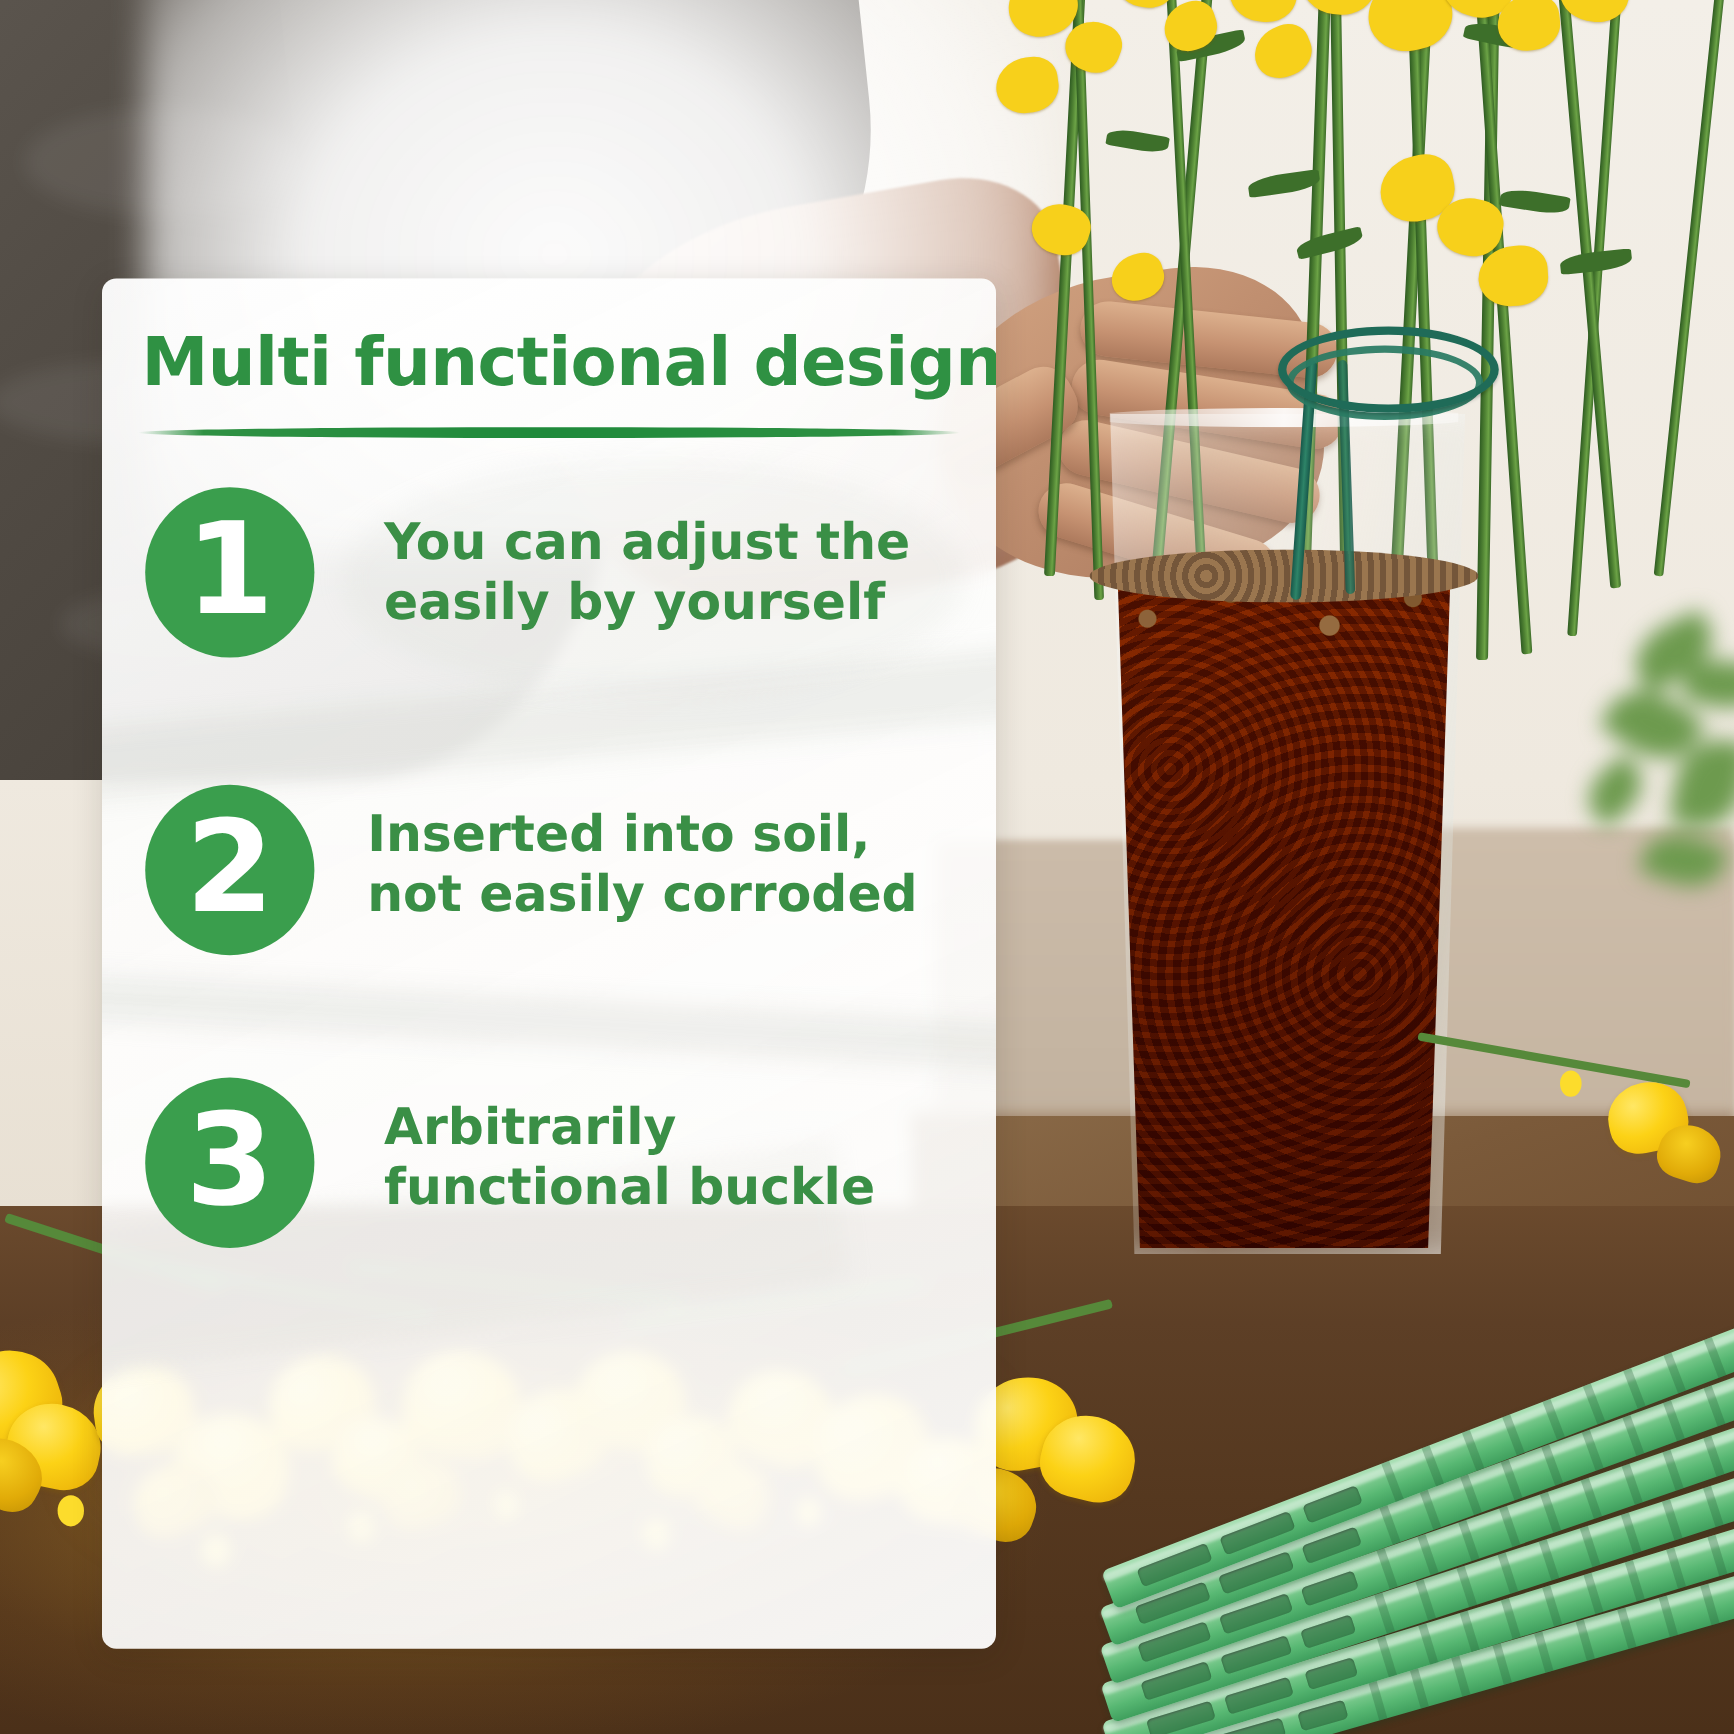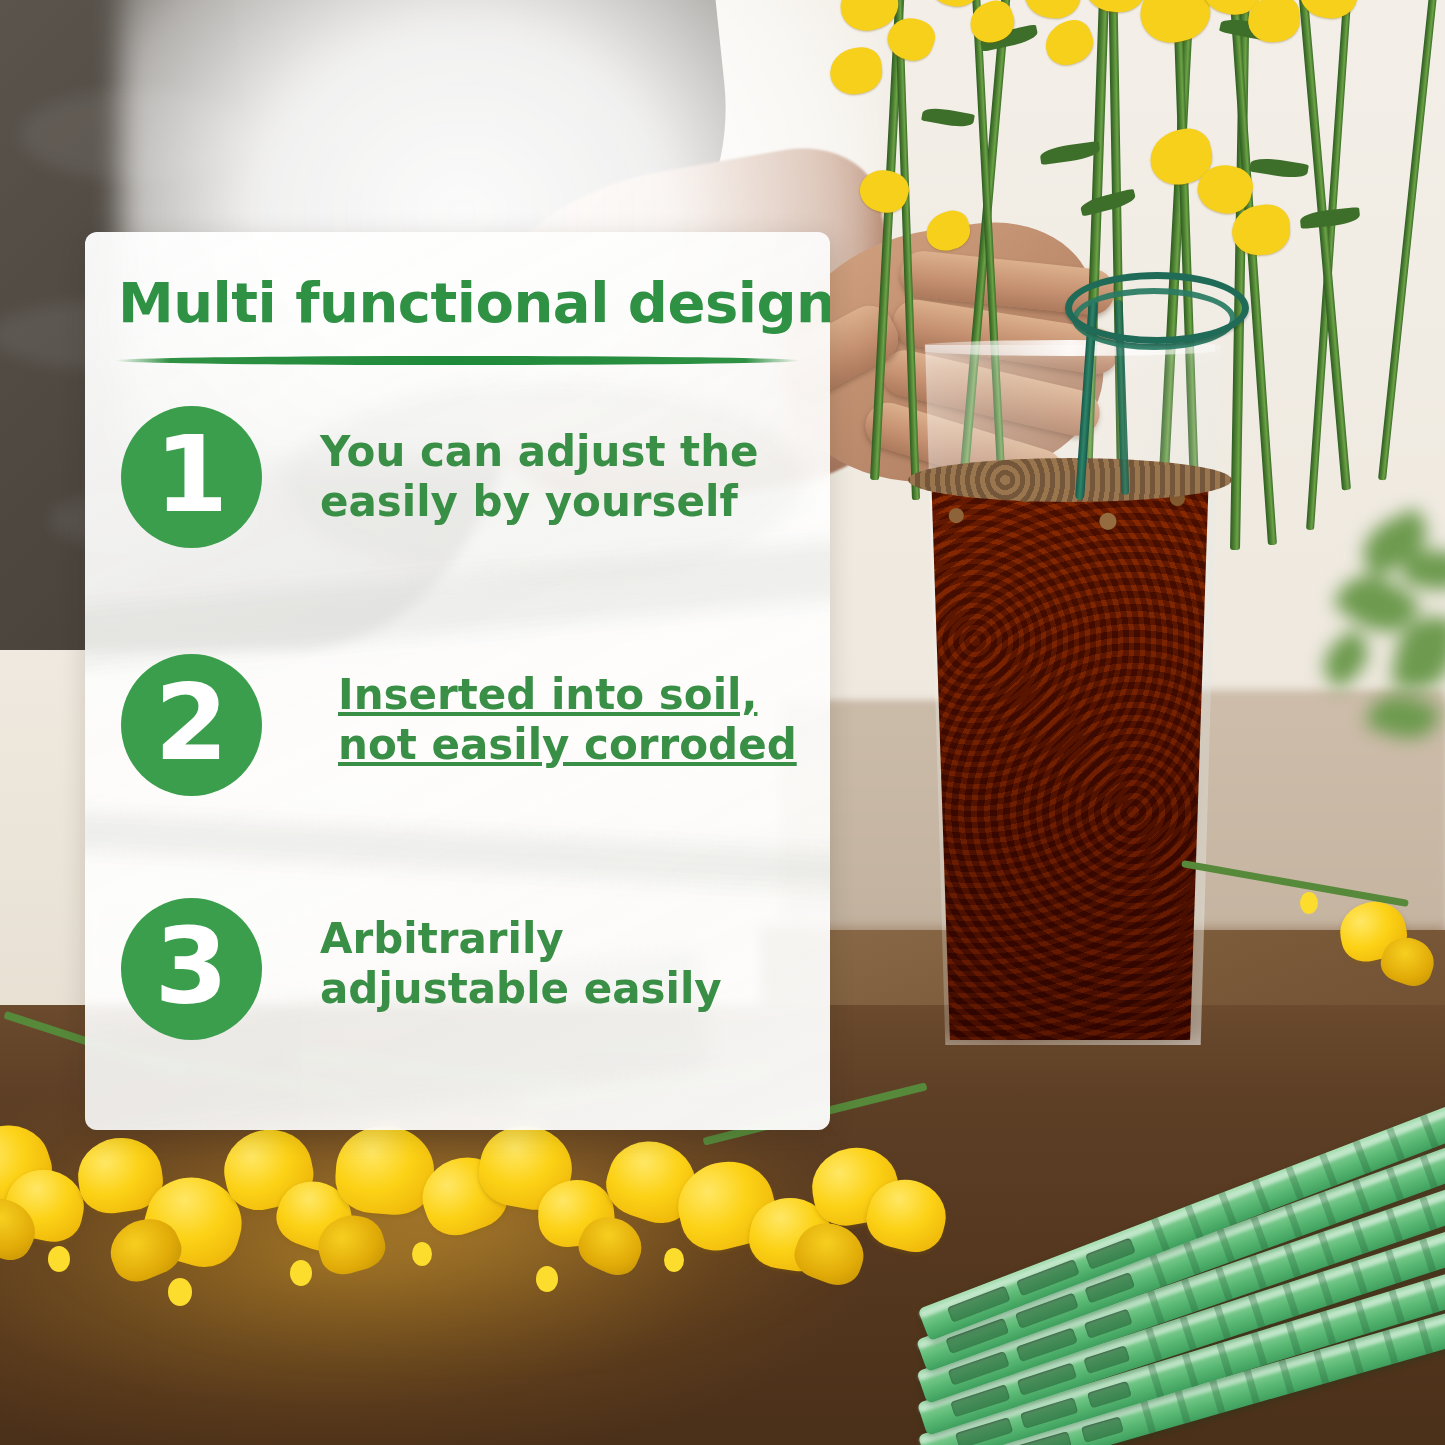--- a/index.html
+++ b/index.html
@@ -224,21 +224,21 @@
   }
   .petal-dk{
     position:absolute;
     background:radial-gradient(ellipse at 40% 35%,#f7cf20 0%,#e1ab08 60%,#c08f04 100%);
     border-radius:60% 60% 45% 45%;
   }
   .fstem{position:absolute;background:#56893a;border-radius:3px;}
 
   
   .panel{
-    left:85px;top:232px;width:745px;height:898px;
+    left:85px;top:232px;width:745px;height:1142px;
     border-radius:12px;
     background:linear-gradient(155deg,rgba(255,255,255,.955) 0%,rgba(252,252,251,.93) 30%,rgba(255,255,255,.90) 55%,rgba(253,253,252,.93) 78%,rgba(255,255,255,.95) 100%);
     backdrop-filter:blur(6px);
     box-shadow:0 6px 26px rgba(40,30,20,.16);
     overflow:hidden;
   }
   
   .panel-streak{position:absolute;background:rgba(200,205,198,.28);filter:blur(10px);}
 
   .panel-content{position:relative;z-index:3;padding:0;}
@@ -271,21 +271,21 @@
     position:absolute;
     color:#3a8f46;
     font-size:42px;font-weight:700;line-height:1.20;
     white-space:pre-line;
   }
 
   
   .f1 .badge{left:36px;top:174px;}
   .f1 .feature-text{left:235px;top:195px;}
   .f2 .badge{left:36px;top:422px;}
-  .f2 .feature-text{left:253px;top:438px;text-decoration:underline;}
+  .f2 .feature-text{left:221px;top:438px;}
   .f3 .badge{left:36px;top:666px;}
   .f3 .feature-text{left:235px;top:682px;}
 </style>
 </head>
 <body>
 
 <div id="stage">
 
   <div class="layer wall"></div>
   <div class="layer wall-band"></div>
@@ -535,18 +535,18 @@
         </div>
         <div class="feature-text">Inserted into soil,
 not easily corroded</div>
       </div>
 
       <div class="feature f3">
         <div class="badge">
           <span>3</span>
         </div>
         <div class="feature-text">Arbitrarily
-adjustable easily</div>
+functional buckle</div>
       </div>
     </div>
   </div>
 
 </div>
 
 </body></html>

